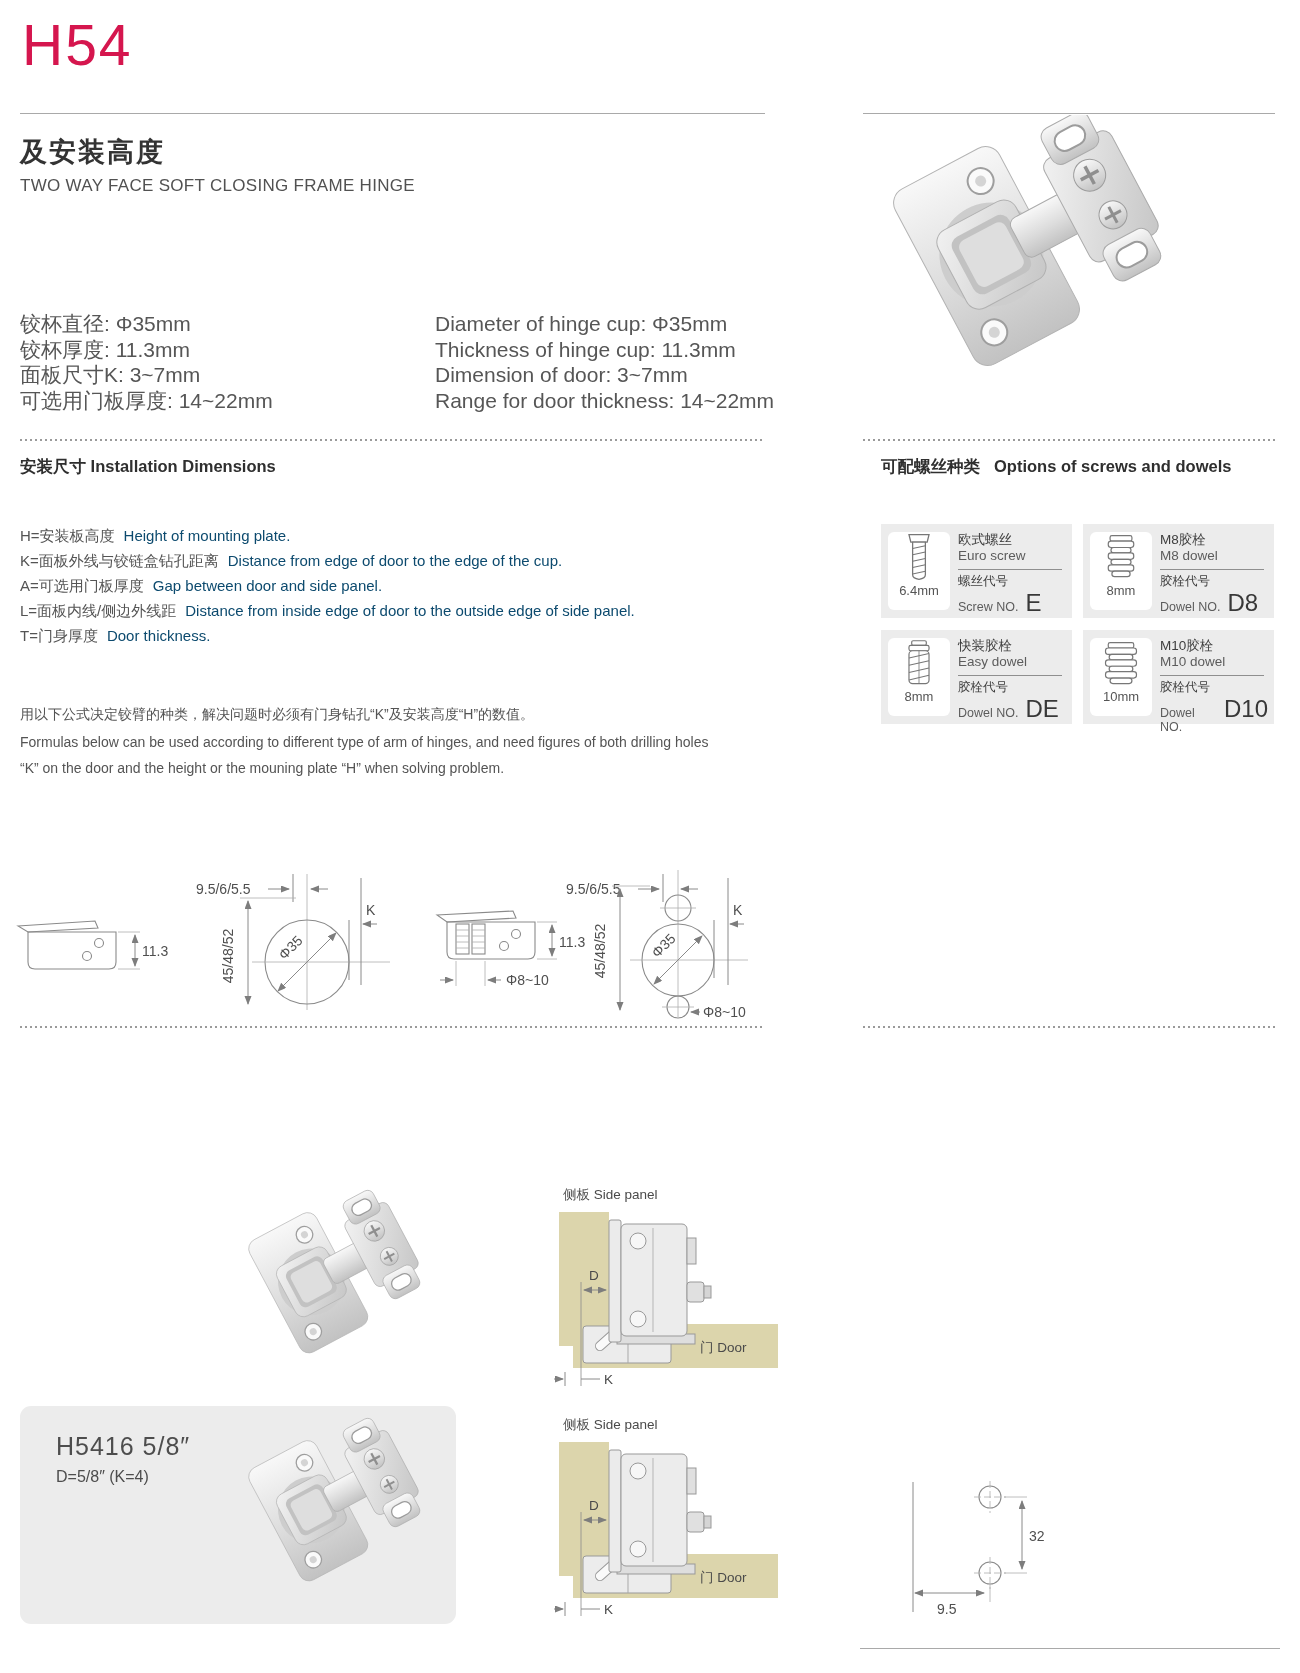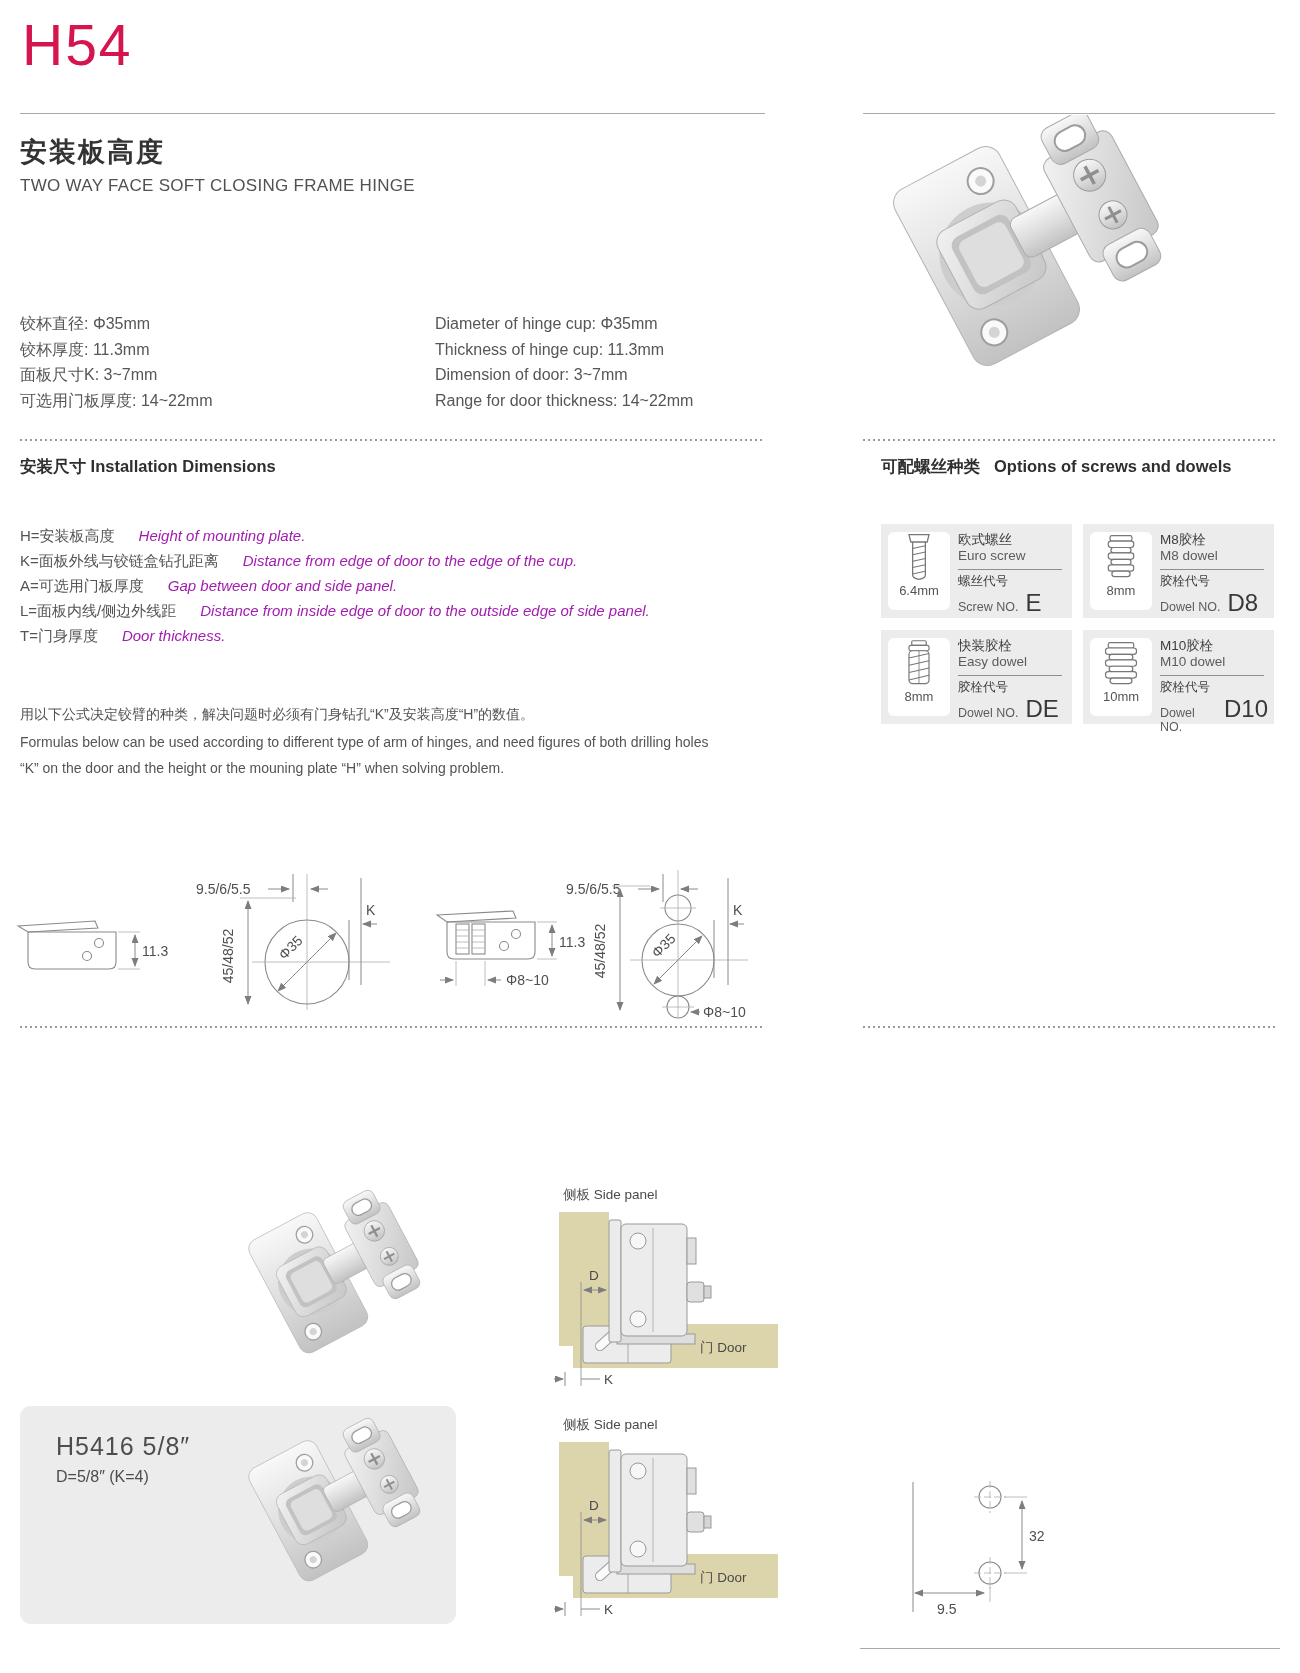--- a/index.html
+++ b/index.html
@@ -4,25 +4,25 @@
 <style>
   html,body{margin:0;padding:0;background:#fff;}
   .page{position:relative;width:1300px;height:1673px;background:#fff;overflow:hidden;
         font-family:"Liberation Sans","DejaVu Sans",sans-serif;color:#4a4a4a;}
   .abs{position:absolute;}
   .code{left:22px;top:12px;font-size:57px;letter-spacing:2px;color:#d5164e;font-weight:400;}
   .rule{height:1px;background:#a9a9a9;}
   .dashed{height:2px;background:repeating-linear-gradient(90deg,#9a9a9a 0 2px,transparent 2px 5px);}
   .title-cn{left:20px;top:134px;font-size:27px;font-weight:bold;color:#333;letter-spacing:2px;}
   .title-en{left:20px;top:176px;font-size:17px;color:#515151;letter-spacing:.3px;}
-  .spec-col{font-size:16px;line-height:25.5px;color:#565656;}
+  .spec-col{font-size:21px;line-height:25.5px;color:#565656;}
   .sec-head{font-size:16.5px;font-weight:bold;color:#2f2f2f;}
   .sec-head .gap{display:inline-block;width:14px;}
   .defs{font-size:15px;line-height:25px;color:#545454;}
-  .defs .en{margin-left:24px;color:#a21caf;font-style:italic;}
+  .defs .en{margin-left:9px;color:#0c4a6e;}
   .note{font-size:14px;line-height:26px;color:#545454;}
   .screw-card{position:absolute;width:191px;height:94px;background:#ececec;}
   .screw-white{position:absolute;left:7px;top:8px;width:62px;height:78px;background:#fff;border-radius:6px;
                display:flex;flex-direction:column;align-items:center;justify-content:flex-end;}
   .screw-size{font-size:13px;color:#555;padding-bottom:12px;}
   .screw-info{position:absolute;left:77px;top:8px;width:108px;}
   .s-name-cn{font-size:13.5px;color:#3e3e3e;line-height:16px;}
   .s-name-en{font-size:13.5px;color:#5c5c5c;line-height:16px;}
   .s-div{height:1px;background:#8f8f8f;width:104px;margin:5px 0 4px 0;}
   .s-code-cn{font-size:12.5px;color:#3e3e3e;line-height:15px;}
@@ -110,21 +110,21 @@
         <line x1="1" y1="193" x2="10" y2="193" class="dim" marker-end="url(#ae)"></line>
         <line x1="28" y1="193" x2="47" y2="193" class="dim"></line>
         <text class="ds" x="51" y="198">K</text>
       </symbol>
     </defs>
   </svg>
 
   <div class="abs code">H54</div>
   <div class="abs rule" style="left:20px;top:113px;width:745px;"></div>
   <div class="abs rule" style="left:863px;top:113px;width:412px;"></div>
-  <div class="abs title-cn">安装板高度</div>
+  <div class="abs title-cn">及安装高度</div>
   <div class="abs title-en">TWO WAY FACE SOFT CLOSING FRAME HINGE</div>
 
   <div class="abs spec-col" style="left:20px;top:311px;">
     <div>铰杯直径: Φ35mm</div>
     <div>铰杯厚度: 11.3mm</div>
     <div>面板尺寸K: 3~7mm</div>
     <div>可选用门板厚度: 14~22mm</div>
   </div>
   <div class="abs spec-col" style="left:435px;top:311px;">
     <div>Diameter of hinge cup: Φ35mm</div>

